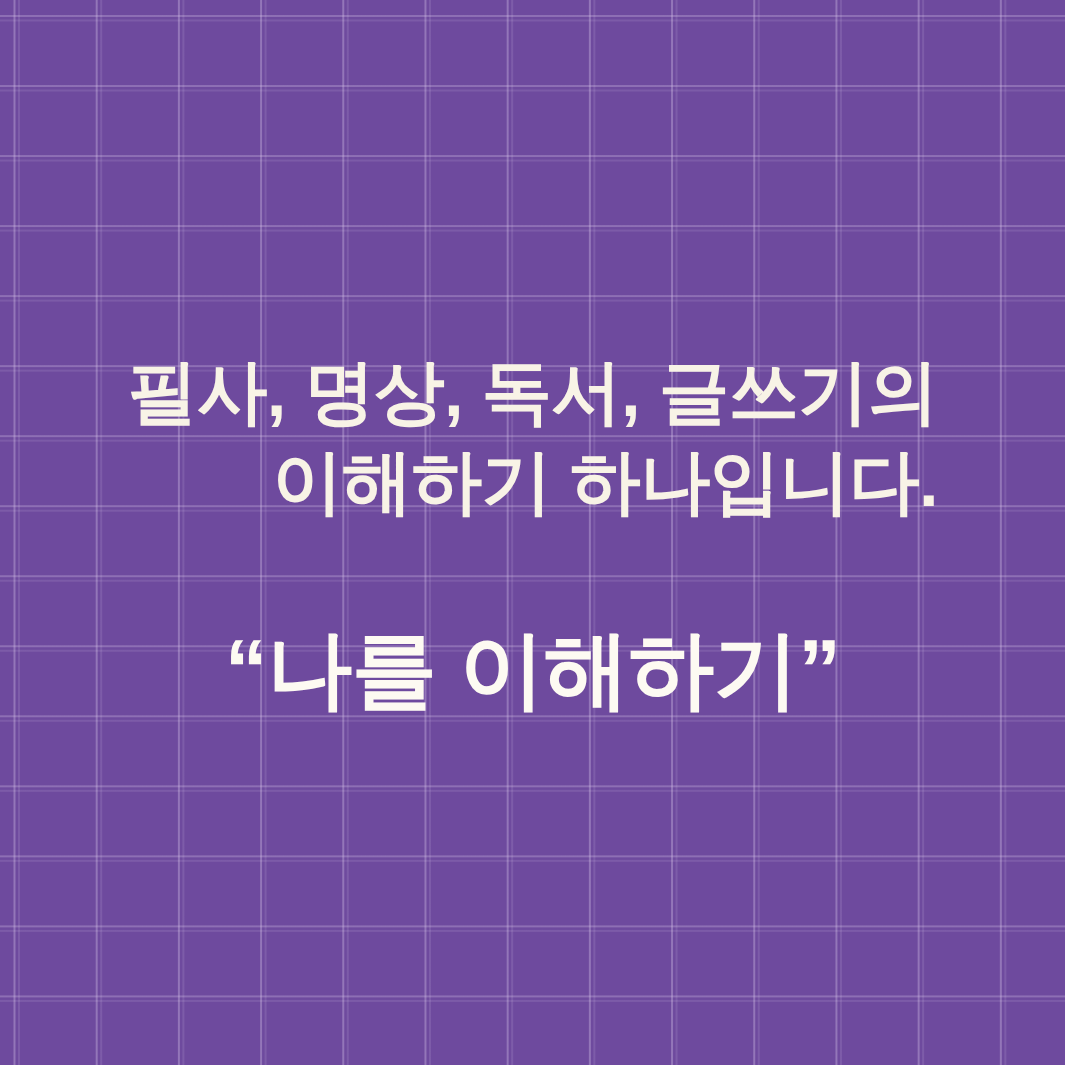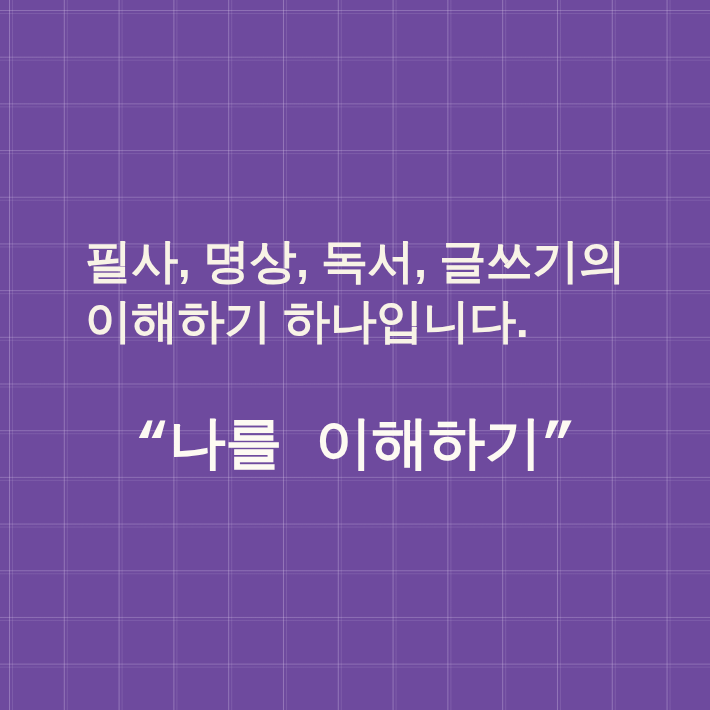--- a/index.html
+++ b/index.html
@@ -54,41 +54,40 @@
     right: 0;
     top: 0;
     height: 710px;
     display: flex;
     flex-direction: column;
     align-items: center;
     justify-content: center;
   }
 
   .headline-block {
-    text-align: left;
+    text-align: right;
     color: #f8f3e6;
     font-weight: 700;
     font-size: 47px;
     line-height: 60px;
     letter-spacing: -0.5px;
     white-space: nowrap;
   }
 
   .headline-line { display: block; }
 
   .quote-block {
     margin-top: 64px;
     text-align: center;
     color: #fdfaf2;
     font-weight: 700;
     font-size: 57px;
     line-height: 64px;
     letter-spacing: -0.5px;
     white-space: nowrap;
-    font-family: Liberation Mono, monospace;
   }
 </style>
 </head>
 <body>
 
 <div id="card">
 
   <div id="grid-overlay"></div>
   <div id="grid-overlay-fine"></div>
 

